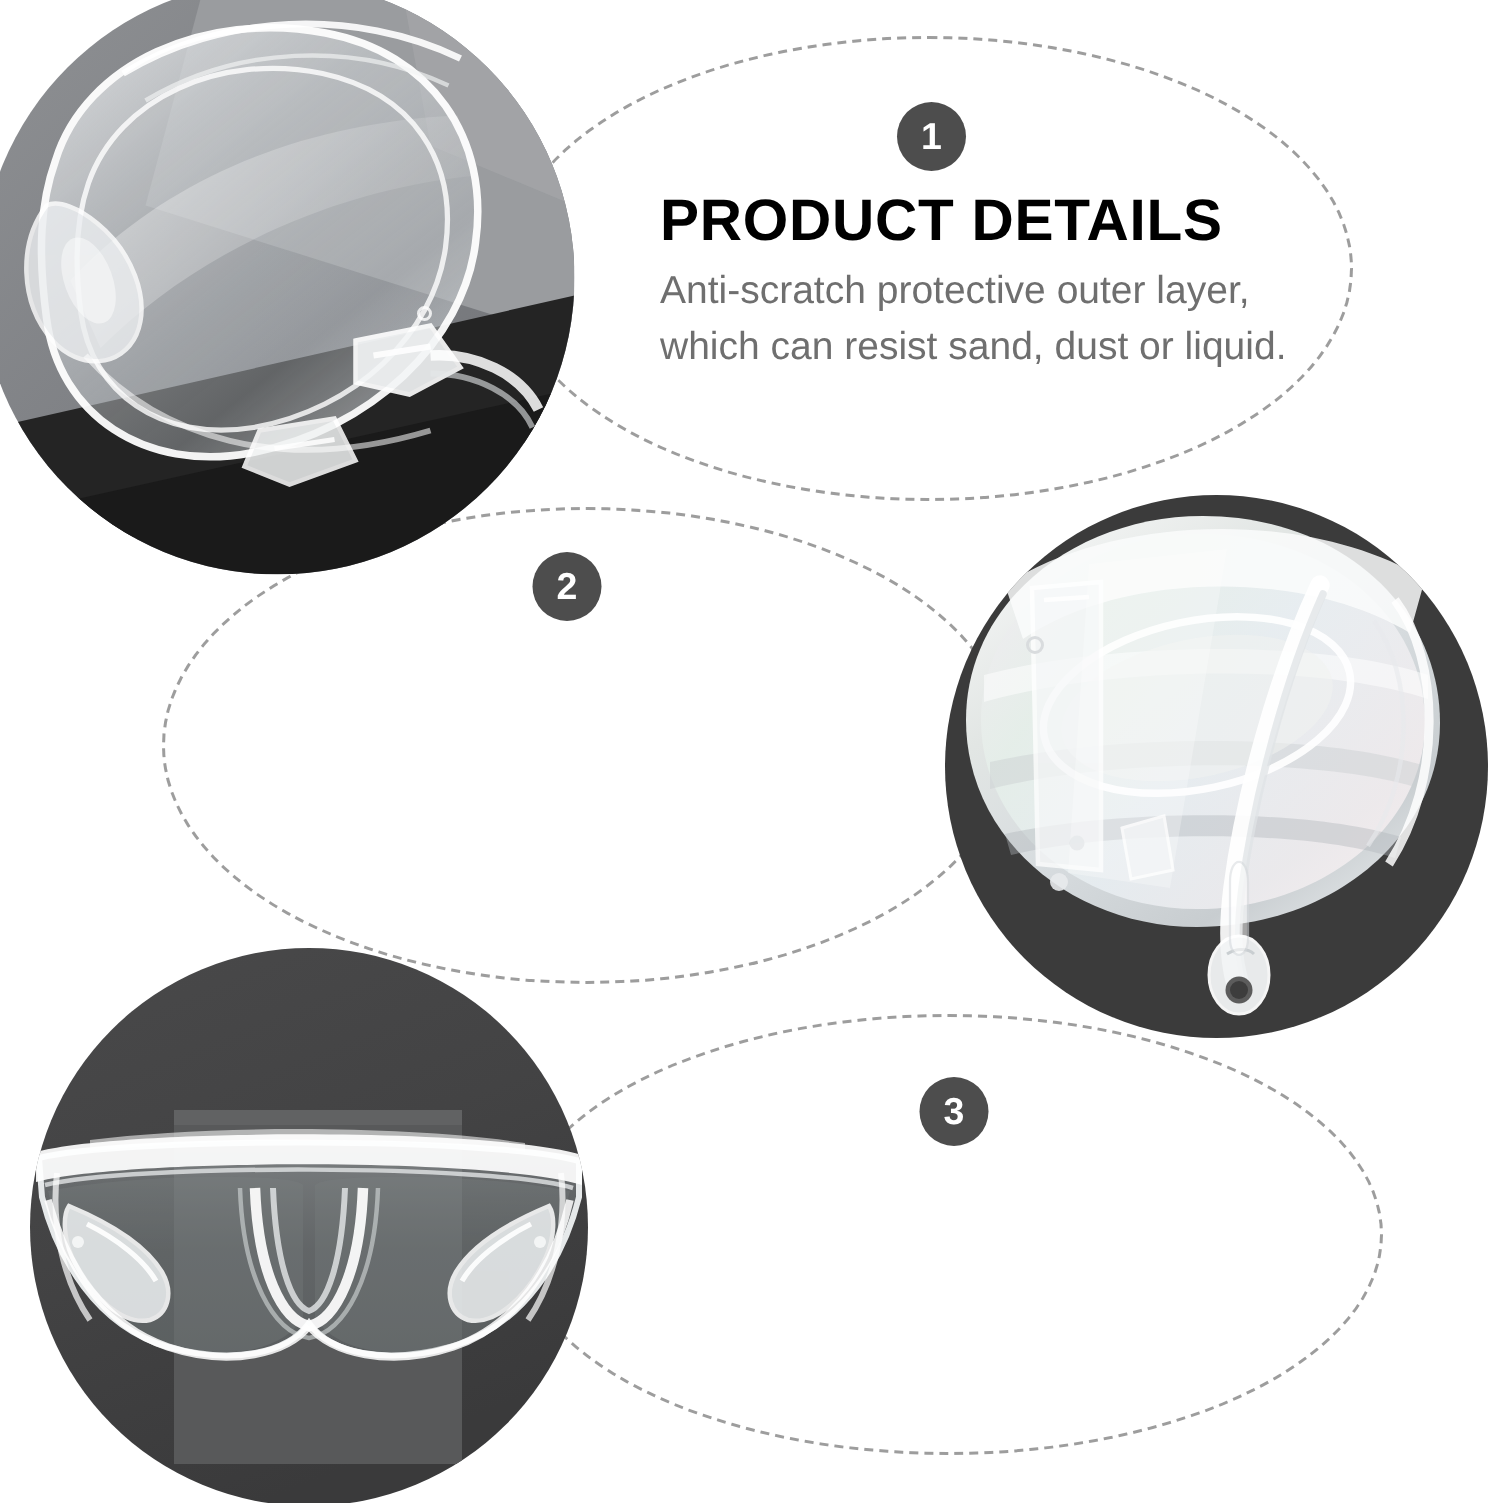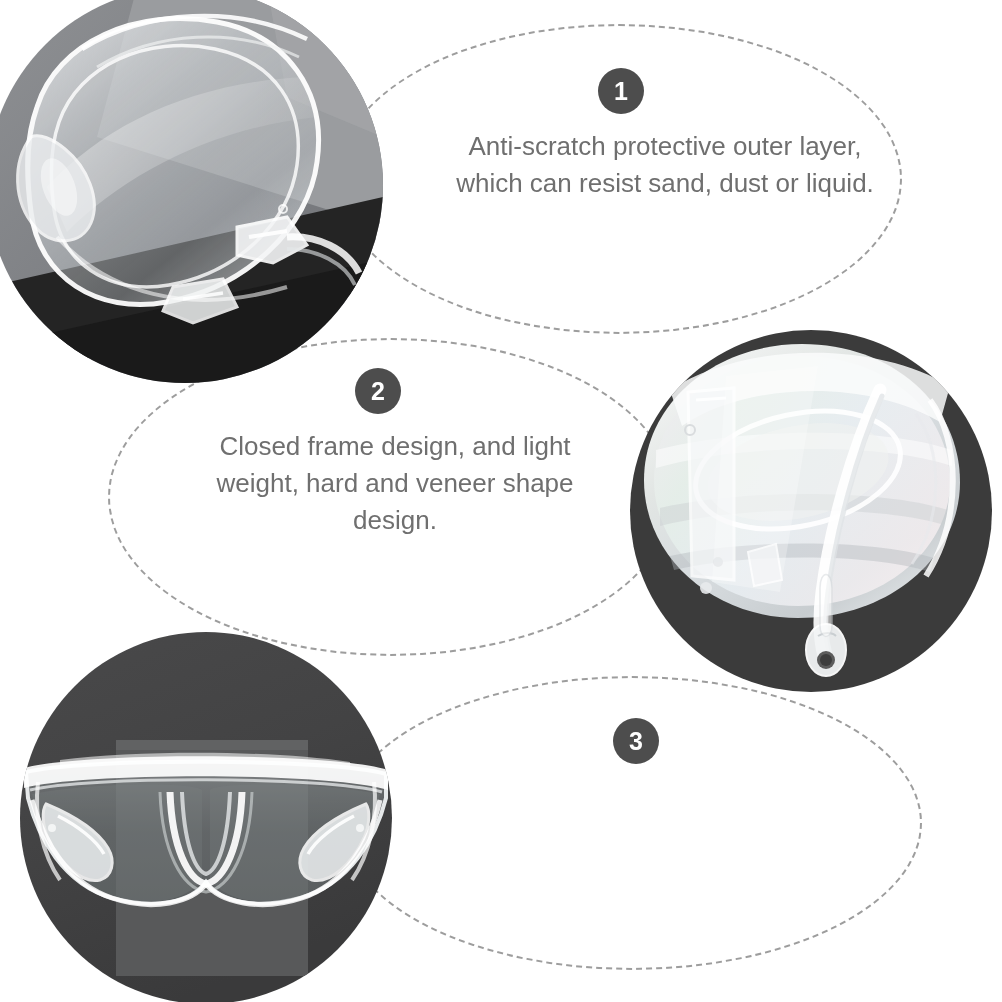--- a/index.html
+++ b/index.html
@@ -66,21 +66,20 @@
     white-space: nowrap;
     font-family: "Liberation Sans", "DejaVu Sans", sans-serif;
   }
   .body-text {
     font-size: 26px;
     color: #6f6f6f;
     line-height: 1.42;
     font-weight: normal;
     margin: 0;
     font-family: "Liberation Sans", "DejaVu Sans", sans-serif;
-    text-align: center;
   }
 
   
   #block-1 { left: 440px; top: 68px; width: 450px; }
   #block-1 .badge { margin-left: 158px; margin-right: auto; }
   
   #block-2 { left: 175px; top: 368px; width: 440px; }
   #block-2 .badge { margin-left: 180px; }
   
   #block-3 { left: 418px; top: 718px; width: 470px; }
@@ -270,25 +269,25 @@
 
       <path d="M18,150 C14,184 22,222 40,248" fill="none" stroke="#ffffff" stroke-width="4" opacity="0.7"></path>
       <path d="M354,150 C358,184 350,222 332,248" fill="none" stroke="#ffffff" stroke-width="4" opacity="0.7"></path>
 
       <path d="M40,128 C120,118 250,118 330,130 L330,136 C250,126 120,126 40,136 Z" fill="#ffffff" opacity="0.55"></path>
     </svg>
   </div>
 
   <div class="block" id="block-1">
     <div class="badge">1</div>
+    <h2 class="heading">PRODUCT DETAILS</h2>
     <p class="body-text">Anti-scratch protective outer layer, which can resist sand, dust or liquid.</p>
   </div>
 
   <div class="block" id="block-2">
     <div class="badge">2</div>
-    <p class="body-text">Closed frame design, and light weight, hard and veneer shape design.</p>
   </div>
 
   <div class="block" id="block-3">
     <div class="badge">3</div>
   </div>
 
 </div>
 
 </body></html>

